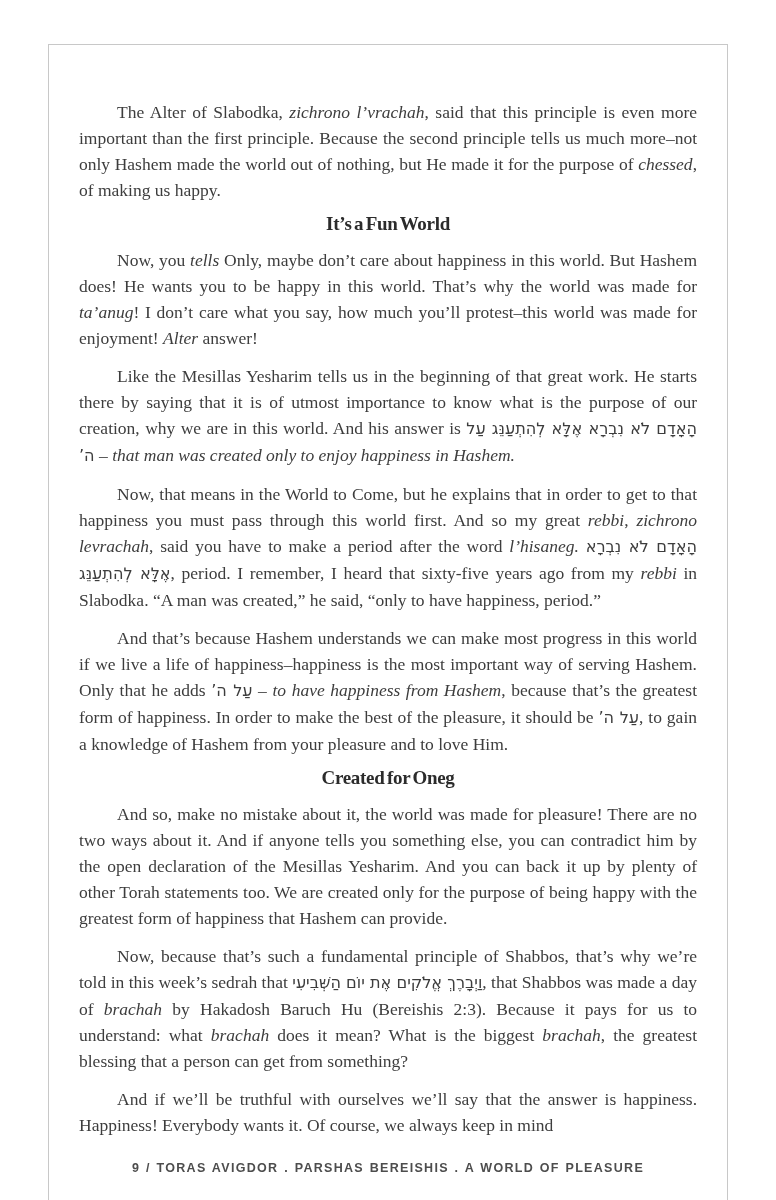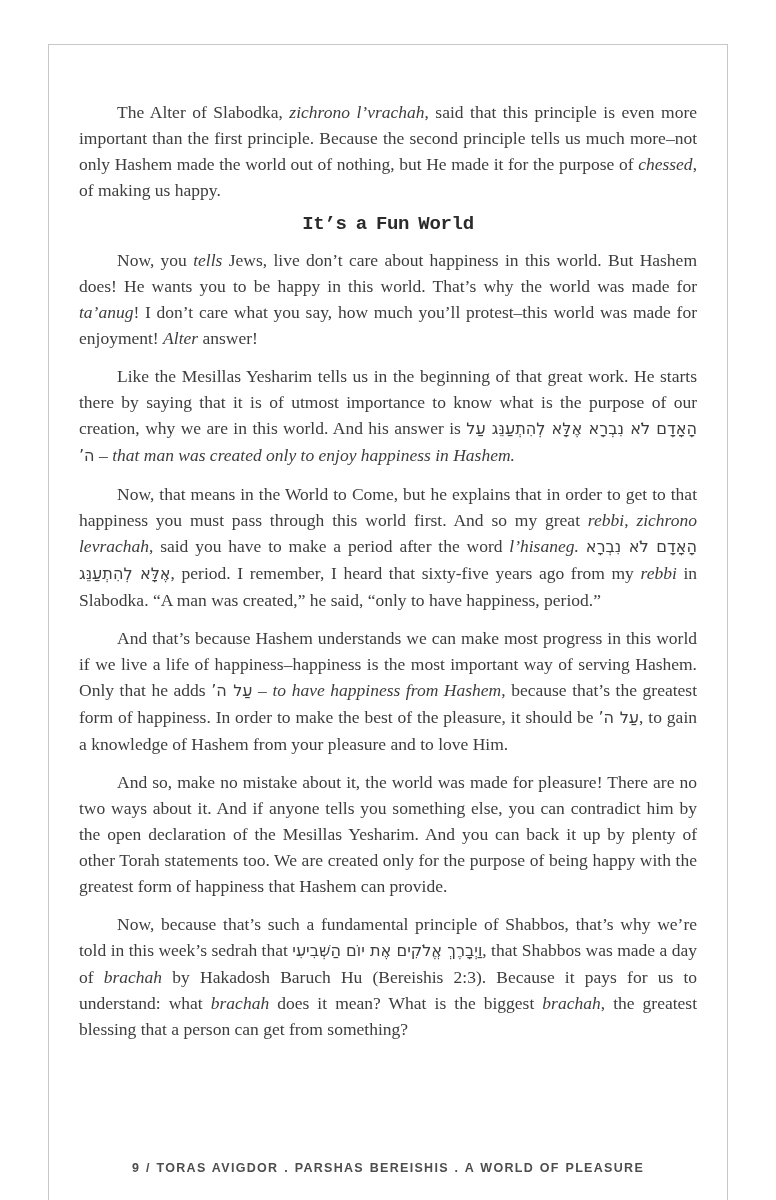--- a/index.html
+++ b/index.html
@@ -40,21 +40,21 @@
     text-indent: 38px;
     margin: 12px 0 10px 0;
   }
   p.body-para em { font-style: italic; }
   .hebrew {
     font-family: "DejaVu Sans", sans-serif;
     font-size: 0.92em;
     color: var(--body-text);
   }
   h2.section-heading {
-    font-family: Liberation Mono, monospace;
+    font-family: Liberation Serif, serif;
     font-size: 19px;
     font-weight: 700;
     letter-spacing: -0.3px;
     word-spacing: -2px;
     text-align: center;
     color: var(--heading-text);
     margin: 8px 0 10px 0;
     line-height: 22px;
   }
   .footer {
@@ -71,21 +71,23 @@
     color: var(--footer-text);
   }
 </style>
 </head>
 <body>
 
 <div class="sheet">
   <div class="content">
       <p class="body-para"><span>The Alter of Slabodka, </span><em>zichrono l’vrachah</em><span>, said that this principle is even more important than the first principle. Because the second principle tells us much more–not only Hashem made the world out of nothing, but He made it for the purpose of </span><em>chessed</em><span>, of making us happy.</span></p>
       <h2 class="section-heading">It’s a Fun World</h2>
-      <p class="body-para"><span>Now, you </span><em>tells</em><span> Jews, live don’t care about happiness in this world. But Hashem does! He wants you to be happy in this world. That’s why the world was made for </span><em>ta’anug</em><span>! I don’t care what you say, how much you’ll protest–this world was made for enjoyment! </span><em>Alter</em><span> answer!</span></p>
+      <p class="body-para"><span>Now, you </span><em>tells</em><span> Only, maybe don’t care about happiness in this world. But Hashem does! He wants you to be happy in this world. That’s why the world was made for </span><em>ta’anug</em><span>! I don’t care what you say, how much you’ll protest–this world was made for enjoyment! </span><em>Alter</em><span> answer!</span></p>
       <p class="body-para"><span>Like the Mesillas Yesharim tells us in the beginning of that great work. He starts there by saying that it is of utmost importance to know what is the purpose of our creation, why we are in this world. And his answer is </span><span class="hebrew" dir="rtl">הָאָדָם לֹא נִבְרָא אֶלָּא לְהִתְעַנֵּג עַל ה’</span><span> – </span><em>that man was created only to enjoy happiness in Hashem.</em></p>
       <p class="body-para"><span>Now, that means in the World to Come, but he explains that in order to get to that happiness you must pass through this world first. And so my great </span><em>rebbi</em><span>, </span><em>zichrono levrachah</em><span>, said you have to make a period after the word </span><em>l’hisaneg.</em><span> </span><span class="hebrew" dir="rtl">הָאָדָם לֹא נִבְרָא אֶלָּא לְהִתְעַנֵּג</span><span>, period. I remember, I heard that sixty-five years ago from my </span><em>rebbi</em><span> in Slabodka. “A man was created,” he said, “only to have happiness, period.”</span></p>
       <p class="body-para"><span>And that’s because Hashem understands we can make most progress in this world if we live a life of happiness–happiness is the most important way of serving Hashem. Only that he adds </span><span class="hebrew" dir="rtl">עַל ה’</span><span> – </span><em>to have happiness from Hashem</em><span>, because that’s the greatest form of happiness. In order to make the best of the pleasure, it should be </span><span class="hebrew" dir="rtl">עַל ה’</span><span>, to gain a knowledge of Hashem from your pleasure and to love Him.</span></p>
+      <h2 class="section-heading">Created for Oneg</h2>
       <p class="body-para"><span>And so, make no mistake about it, the world was made for pleasure! There are no two ways about it. And if anyone tells you something else, you can contradict him by the open declaration of the Mesillas Yesharim. And you can back it up by plenty of other Torah statements too. We are created only for the purpose of being happy with the greatest form of happiness that Hashem can provide.</span></p>
       <p class="body-para"><span>Now, because that’s such a fundamental principle of Shabbos, that’s why we’re told in this week’s sedrah that </span><span class="hebrew" dir="rtl">וַיְבָרֶךְ אֱלֹקִים אֶת יוֹם הַשְּׁבִיעִי</span><span>, that Shabbos was made a day of </span><em>brachah</em><span> by Hakadosh Baruch Hu (Bereishis 2:3). Because it pays for us to understand: what </span><em>brachah</em><span> does it mean? What is the biggest </span><em>brachah</em><span>, the greatest blessing that a person can get from something?</span></p>
+      <p class="body-para"><span>And if we’ll be truthful with ourselves we’ll say that the answer is happiness. Happiness! Everybody wants it. Of course, we always keep in mind</span></p>
     </div>
   <div class="footer">9 / TORAS AVIGDOR . PARSHAS BEREISHIS . A WORLD OF PLEASURE</div>
 </div>
 
 </body></html>

